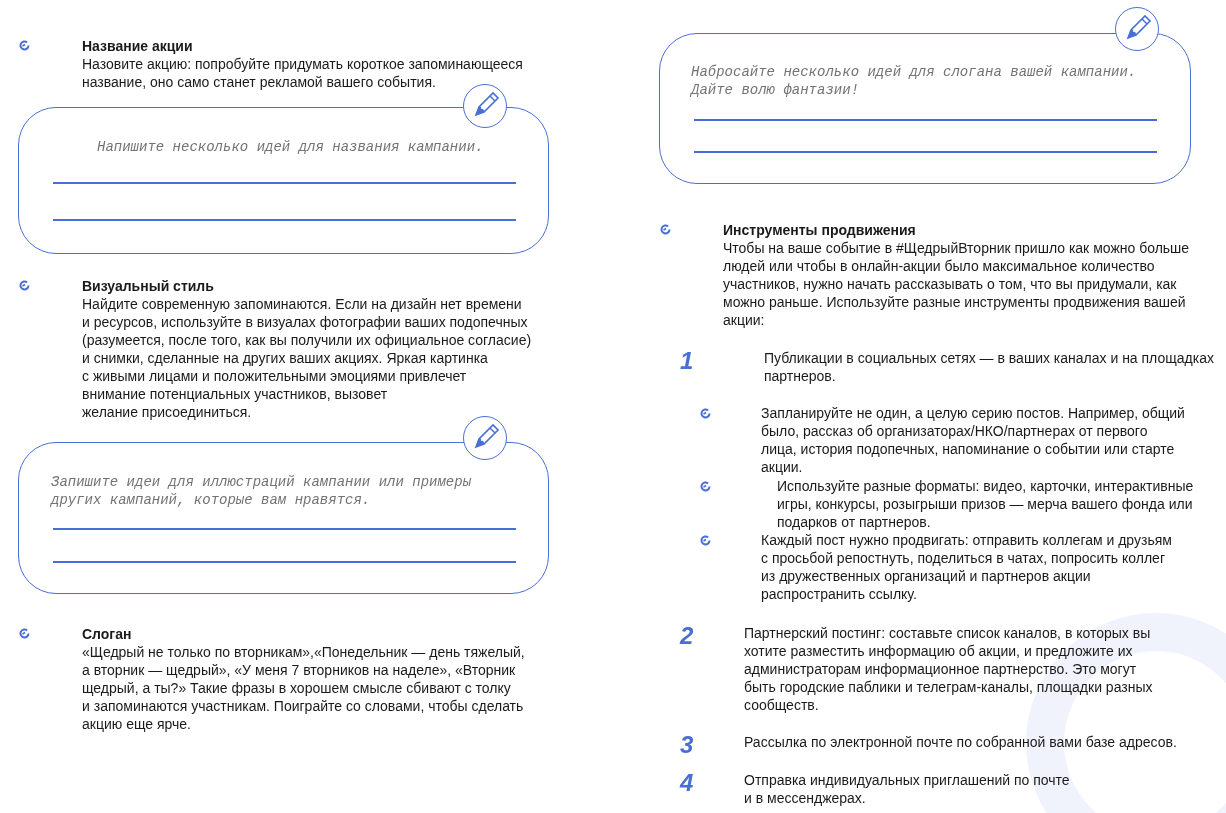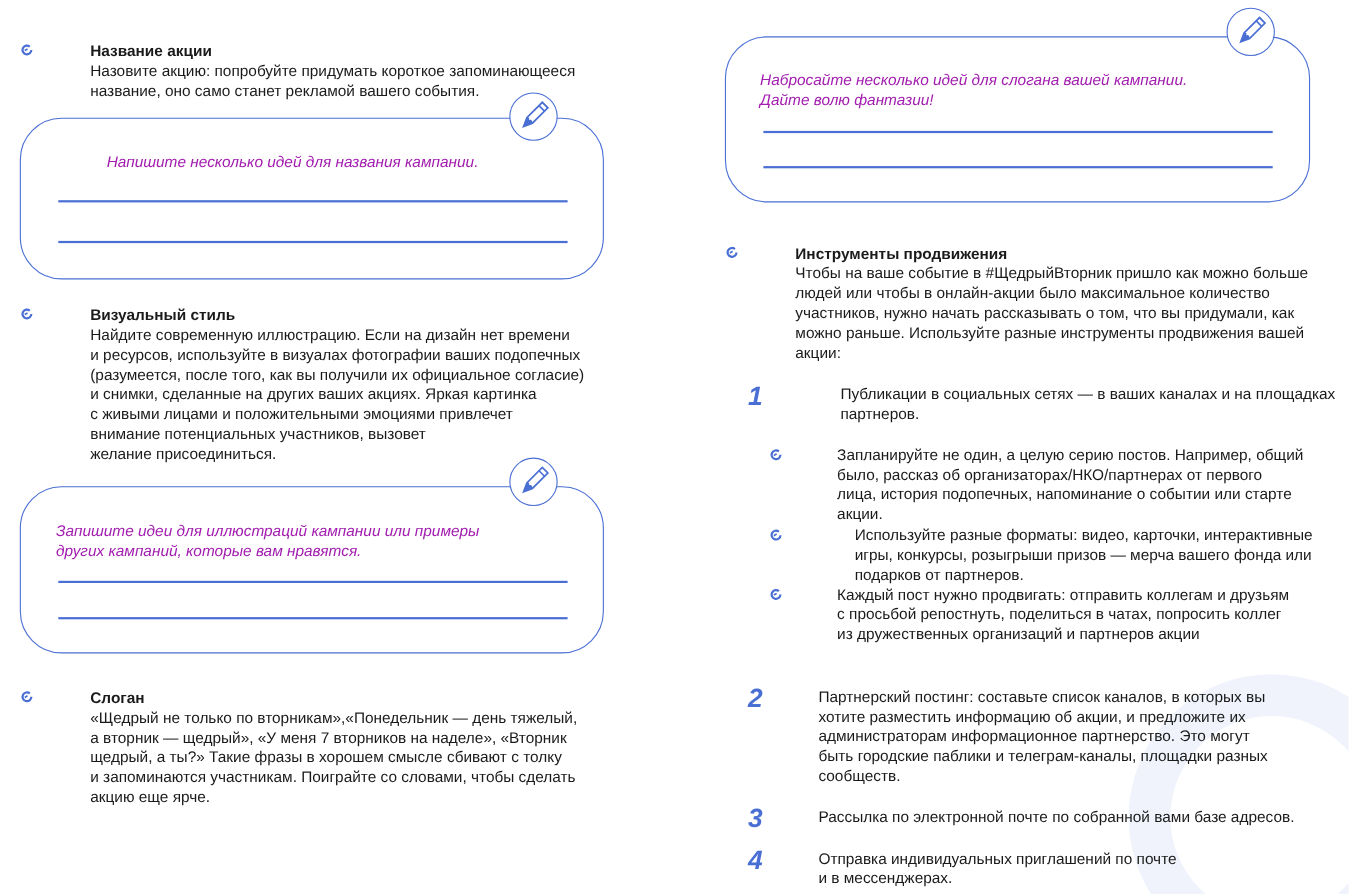--- a/index.html
+++ b/index.html
@@ -13,21 +13,21 @@
     position:absolute; width:11px; height:11px;
   }
   .bullet svg { display:block; }
   .para { position:absolute; }
   .para p { margin:0;padding-left:41px; }
   .box {
     position:absolute; border:1.6px solid #4a6fd4; border-radius:38px; box-sizing:border-box;
     background:#fff;
   }
   .box-prompt {
-    position:absolute; color:#a21caf; font-style:italic; font-size:14px; line-height:18px;
+    position:absolute; color:#737373; font-style:italic; font-size:14px; line-height:18px;font-family:Liberation Mono, monospace;
   }
   .line {
     position:absolute; height:2px; background:#4a6fd4;
   }
   .pencil {
     position:absolute; width:44px; height:44px; border-radius:50%;
     border:1.6px solid #4a6fd4; background:#fff; box-sizing:border-box;
   }
   .pencil svg { position:absolute; left:0; top:0; }
   .num {
@@ -71,21 +71,21 @@
 <div class="line" style="left:53px;top:219px;width:463px;"></div>
 
 <span class="bullet" style="left:19px;top:280px;">
   <svg width="11" height="11" viewBox="0 0 11 11">
       <path d="M9.5 5.5a4 4 0 1 1-1.4-3.1" fill="none" stroke="#4a6fd4" stroke-width="2"></path>
       <path d="M3.5 6 L6 4.5" stroke="#4a6fd4" stroke-width="1.6"></path>
     </svg>
 </span>
 <div class="para" style="left:41px;top:277px;">
   <p class="sec-title">Визуальный стиль</p>
-  <p>Найдите современную иллюстрацию. Если на дизайн нет времени</p>
+  <p>Найдите современную запоминаются. Если на дизайн нет времени</p>
   <p>и ресурсов, используйте в визуалах фотографии ваших подопечных</p>
   <p>(разумеется, после того, как вы получили их официальное согласие)</p>
   <p>и снимки, сделанные на других ваших акциях. Яркая картинка</p>
   <p>с живыми лицами и положительными эмоциями привлечет</p>
   <p>внимание потенциальных участников, вызовет</p>
   <p>желание присоединиться.</p>
 </div>
 
 <div class="box" style="left:18px;top:442px;width:531px;height:152px;"></div>
 <div class="pencil" style="left:463px;top:416px;">
@@ -181,20 +181,21 @@
 <span class="bullet" style="left:700px;top:535px;">
   <svg width="11" height="11" viewBox="0 0 11 11">
       <path d="M9.5 5.5a4 4 0 1 1-1.4-3.1" fill="none" stroke="#4a6fd4" stroke-width="2"></path>
       <path d="M3.5 6 L6 4.5" stroke="#4a6fd4" stroke-width="1.6"></path>
     </svg>
 </span>
 <div class="para" style="left:720px;top:531px;">
   <p>Каждый пост нужно продвигать: отправить коллегам и друзьям</p>
   <p>с просьбой репостнуть, поделиться в чатах, попросить коллег</p>
   <p>из дружественных организаций и партнеров акции</p>
+  <p>распространить ссылку.</p>
 </div>
 
 <span class="num" style="left:680px;top:624px;">2</span>
 <div class="para" style="left:703px;top:624px;">
   <p>Партнерский постинг: составьте список каналов, в которых вы</p>
   <p>хотите разместить информацию об акции, и предложите их</p>
   <p>администраторам информационное партнерство. Это могут</p>
   <p>быть городские паблики и телеграм-каналы, площадки разных</p>
   <p>сообществ.</p>
 </div>

